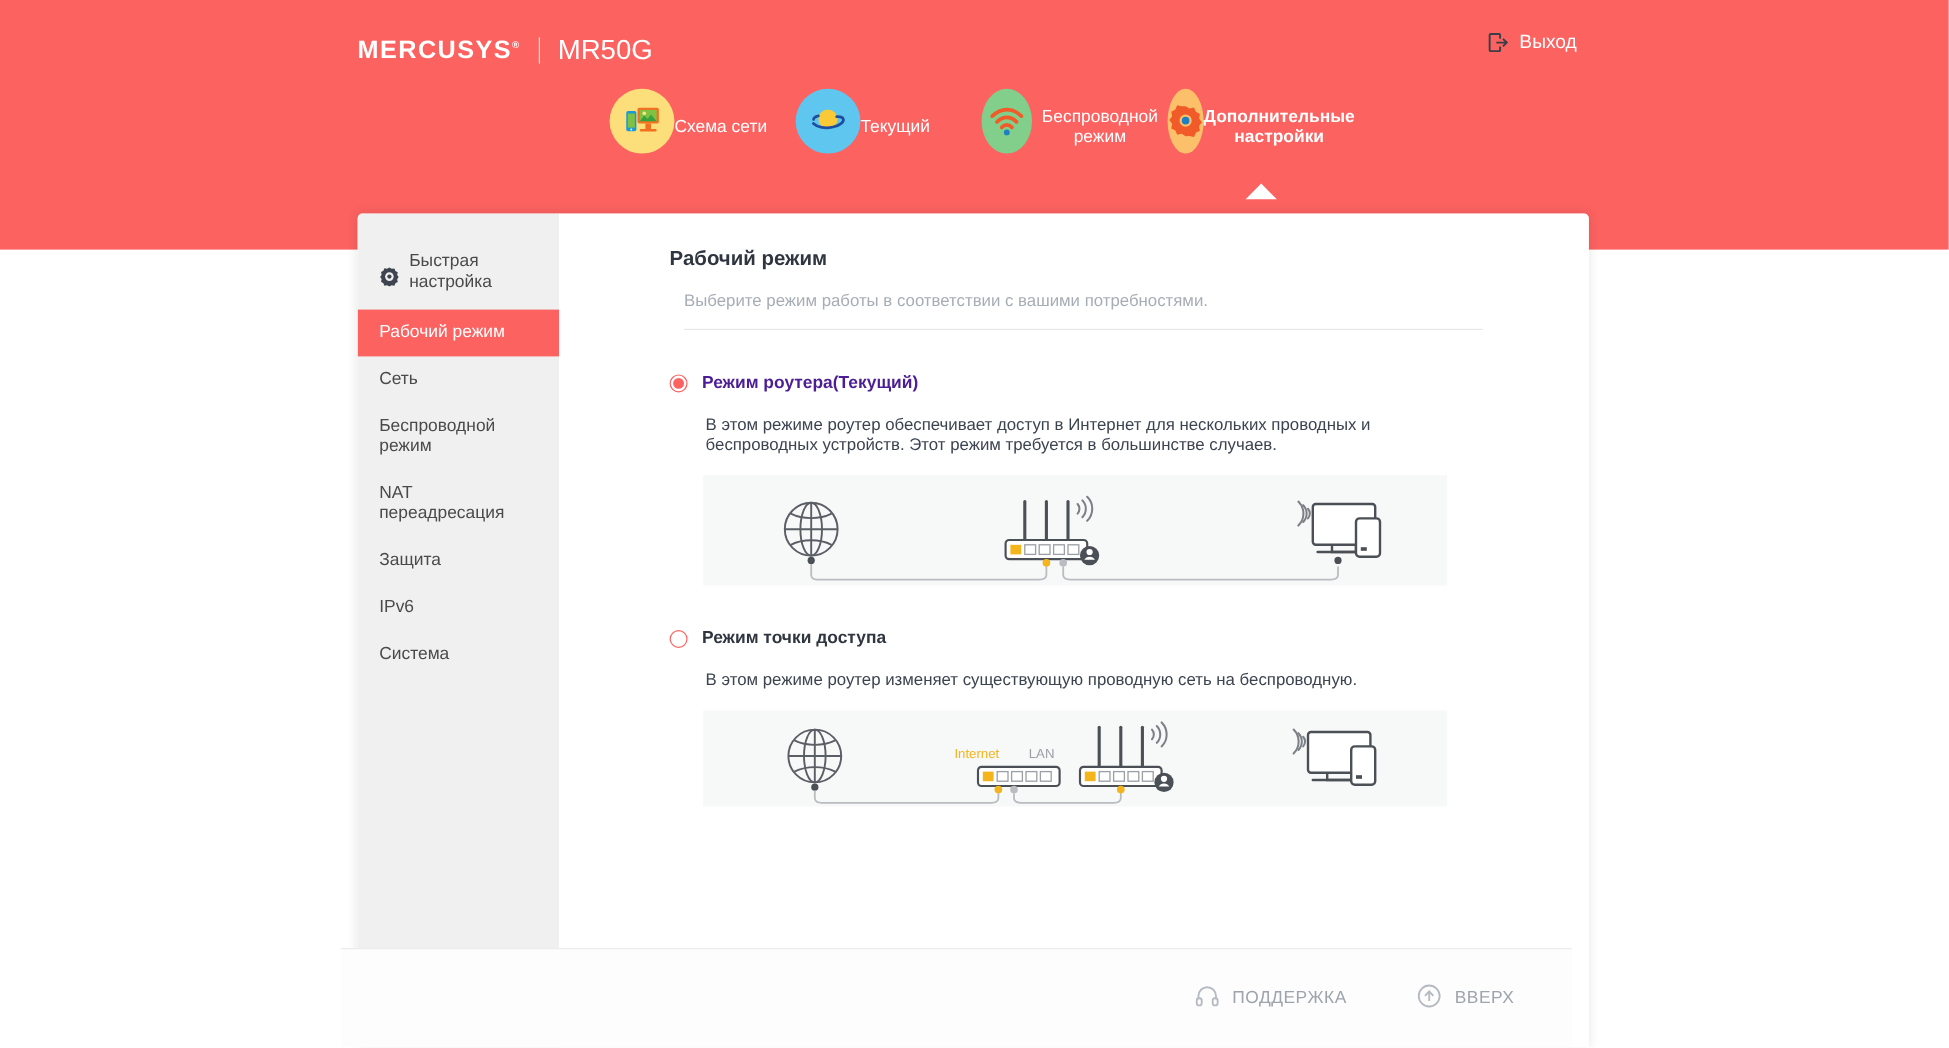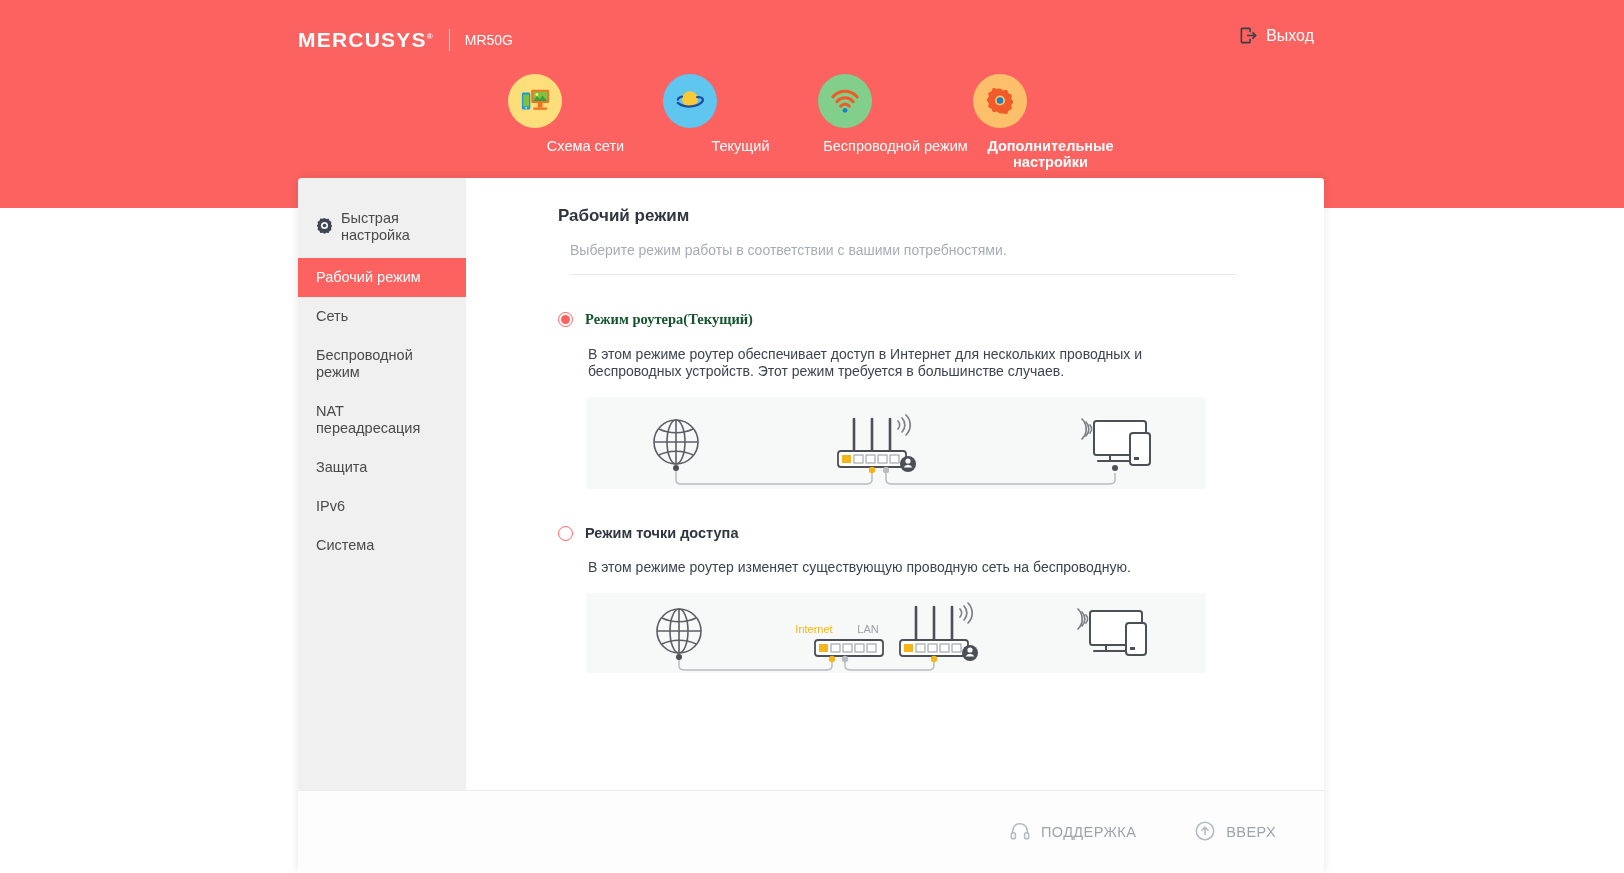--- a/index.html
+++ b/index.html
@@ -24,37 +24,37 @@
   }
   .brand-logo {
     font-size: 21px; font-weight: 700; letter-spacing: 1.2px;
     color: #ffffff; font-family: "Liberation Sans", sans-serif;
   }
   .brand-logo sup { font-size: 8px; vertical-align: super; }
   .brand-sep {
     display: inline-block; width: 1px; height: 22px;
     background: rgba(255,255,255,0.75); margin: 0 15px;
   }
-  .brand-model { font-size: 14px; font-weight: 400; color: #ffffff; }
+  .brand-model { font-size: 23px; font-weight: 400; color: #ffffff; }
 
   .logout {
     position: absolute; right: 310px; top: 26px;
     display: flex; align-items: center; gap: 8px;
     color: #ffffff; font-size: 16px; cursor: pointer;
   }
   .logout svg { display:block; }
 
   
   .topnav {
     position: absolute; left: 508px; top: 74px;
     display: flex; gap: 0px;
   }
   .nav-item {
     width: 155px;
-    display: flex; flex-direction: column; 
+    display: flex; flex-direction: row; align-items: center;
     cursor: pointer; position: relative;
   }
   .nav-circle {
     width: 54px; height: 54px; border-radius: 50%;
     display: flex; align-items: center; justify-content: center;
     margin-bottom: 10px;
   }
   .nav-label {
     font-size: 14.5px; color: #ffffff; text-align: center; line-height: 16px;
   }
@@ -82,21 +82,21 @@
     width: 168px; flex: 0 0 168px;
     background: #f0f0f0;
     padding-top: 22px;
   }
   .side-item {
     padding: 11px 18px 11px 18px;
     font-size: 14.5px; line-height: 17px;
     color: #4a4a4a; cursor: pointer;
   }
   .side-item.quick {
-    display: flex; align-items: center; gap: 8px;
+    display: flex; align-items: flex-end; gap: 8px;
     padding-top: 10px; padding-bottom: 14px;
   }
   .side-item.quick .qs-icon { flex: 0 0 17px; margin-top: 1px; }
   .side-item.active {
     background: #fb6260; color: #ffffff;
   }
 
   .content {
     flex: 1; position: relative;
     padding: 28px 0 0 0;
@@ -120,38 +120,38 @@
     width: 15px; height: 15px; border-radius: 50%;
     border: 1.5px solid #fb6260; background: #fff;
     display: flex; align-items: center; justify-content: center;
     flex: 0 0 15px; cursor: pointer;
   }
   .radio.checked::after {
     content: ""; width: 9px; height: 9px; border-radius: 50%;
     background: #fb6260;
   }
   .mode-title { font-size: 14.5px; font-weight: 700; color: #2f3640; }
-  .mode-title.sel { color: #14532d; font-family: Liberation Serif, serif; }
+  .mode-title.sel { color: #4c1d95; }
 
   .mode-desc {
     margin: 18px 0 0 30px;
     font-size: 14px; line-height: 17px; color: #3c4450;
     max-width: 560px;
   }
   .diagram {
     margin: 17px 0 0 28px;
     width: 620px; height: 92px;
     background: #f7f8f8;
     position: relative;
   }
   .diagram.two { height: 80px; }
 
   
   .footer {
-    position: absolute; left: 298px; top: 790px;
+    position: absolute; left: 284px; top: 790px;
     width: 1026px; height: 83px;
     background: #fdfdfd;
     border-top: 1px solid #ececec;
     display: flex; align-items: center; justify-content: flex-end;
     padding-right: 48px; gap: 58px;
   }
   .foot-btn {
     display: flex; align-items: center; gap: 10px;
     color: #9ea4ab; font-size: 14.5px; letter-spacing: 0.4px;
     cursor: pointer;

